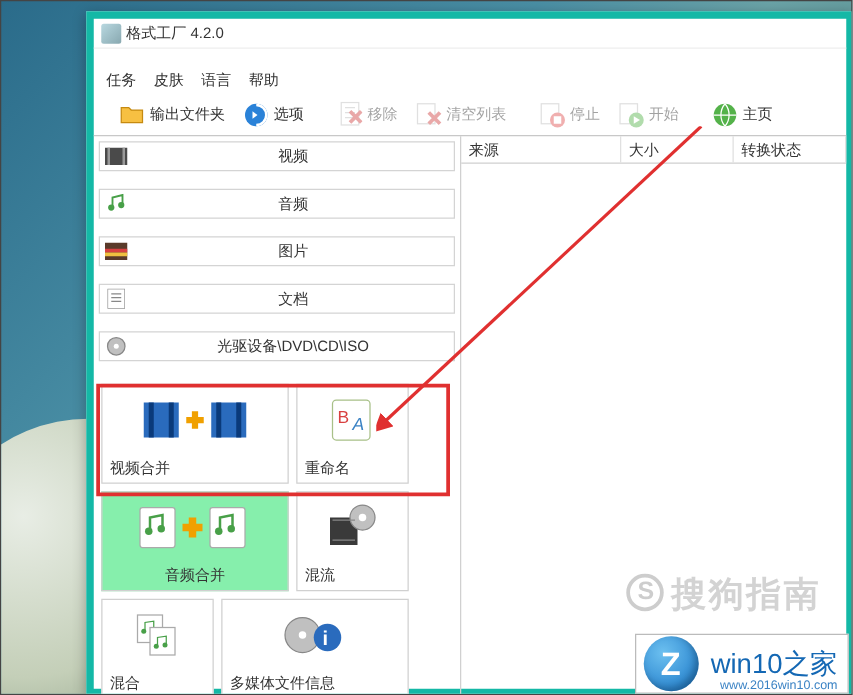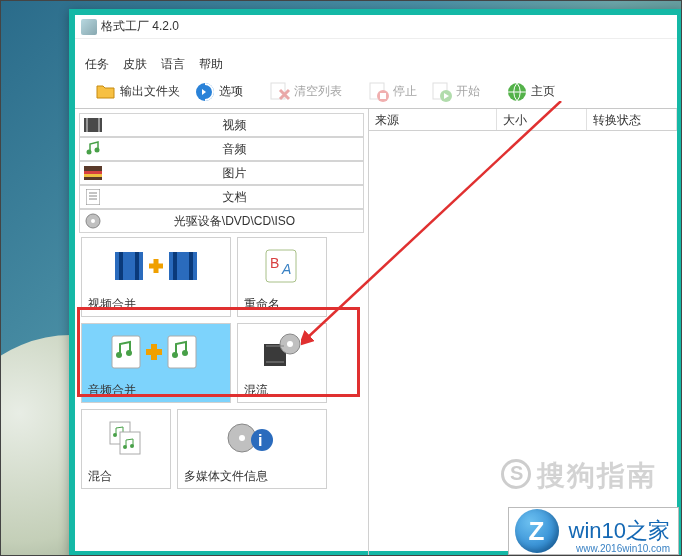--- a/index.html
+++ b/index.html
@@ -19,28 +19,28 @@
   .menubar{height:22px;display:flex;align-items:center;gap:14px;padding:0 10px;font-size:12px;color:#333;margin-top:14px;}
   .menubar span{cursor:default;}
   .toolbar{height:34px;display:flex;align-items:center;padding:0 14px;gap:2px;border-bottom:1px solid #c8c8c8;}
   .tbtn{display:flex;align-items:center;font-size:12px;color:#333;padding:2px 6px;cursor:pointer;}
   .tbtn .ic{width:22px;height:22px;margin-right:3px;display:inline-flex;align-items:center;justify-content:center;}
   .body{display:flex;height:calc(100% - 80px);}
   .leftpane{width:294px;border-right:1px solid #d0d0d0;overflow:hidden;position:relative;padding:4px;}
   .rightpane{flex:1;display:flex;flex-direction:column;}
   .listhead{height:22px;display:flex;font-size:12px;color:#333;border-bottom:1px solid #d0d0d0;}
   .listhead div{padding:3px 6px;border-right:1px solid #e0e0e0;}
-  .catrow{height:24px;display:flex;align-items:center;border:1px solid #d4d4d4;margin-bottom:0;font-size:12px;cursor:pointer;background:#fff;}
+  .catrow{height:24px;display:flex;align-items:center;border:1px solid #d4d4d4;margin-bottom:14px;font-size:12px;cursor:pointer;background:#fff;}
   .catrow .cic{width:22px;height:20px;margin:0 2px;display:flex;align-items:center;justify-content:center;}
   .catrow .clabel{flex:1;text-align:center;color:#333;}
   .toolgrid{display:flex;flex-wrap:wrap;gap:6px;padding:4px 2px;}
   .tool{border:1px solid #d0d0d0;display:flex;flex-direction:column;justify-content:flex-end;cursor:pointer;background:#fff;}
   .tool.big{width:150px;height:80px;}
   .tool.sm{width:90px;height:80px;}
-  .tool.sel{background:#7dd3fc;}
+  .tool.sel{background:#86efac;align-items:center;}
   .tool .ticon{flex:1;display:flex;align-items:center;justify-content:center;}
   .tool .tlabel{font-size:12px;color:#333;padding:3px 6px;text-align:left;}
   .arrow-line{position:absolute;left:300px;top:100px;width:300px;height:260px;pointer-events:none;}
   .redbox{position:absolute;border:3px solid #e03030;pointer-events:none;}
 
   
   .wm1{position:absolute;right:24px;bottom:60px;font-size:28px;font-weight:700;color:rgba(130,130,130,.35);letter-spacing:2px;}
   .wm1 .circ{display:inline-block;width:30px;height:30px;border:3px solid rgba(130,130,130,.4);border-radius:50%;margin-right:6px;vertical-align:-4px;position:relative;}
   .wm1 .circ:after{content:"S";position:absolute;left:6px;top:0;font-size:20px;color:rgba(130,130,130,.4);}
   .wm2{position:absolute;right:2px;bottom:0;height:48px;display:flex;align-items:center;background:#fff;border:1px solid #bbb;}
@@ -87,20 +87,30 @@
             <circle cx="11" cy="11" r="9" fill="#2a82d8"></circle>
             <path d="M11 3a8 8 0 0 1 0 16" fill="none" stroke="#fff" stroke-width="2"></path>
             <path d="M8 8l4 3-4 3" fill="#fff"></path>
           </svg>
       </span>
       <span>选项</span>
     </div>
     <div style="width:10px"></div>
     <div class="tbtn" style="opacity:.45">
       <span class="ic">
+        <svg width="20" height="22">
+            <rect x="3" y="1" width="14" height="18" fill="#fff" stroke="#bbb"></rect>
+            <path d="M6 5h8M6 9h8M6 13h8" stroke="#bbb"></path>
+            <path d="M10 8l9 9M19 8l-9 9" stroke="#d04040" stroke-width="3"></path>
+          </svg>
+      </span>
+      <span>移除</span>
+    </div>
+    <div class="tbtn" style="opacity:.45">
+      <span class="ic">
         <svg width="22" height="22">
             <rect x="2" y="2" width="14" height="16" fill="#fff" stroke="#bbb"></rect>
             <path d="M11 9l9 9M20 9l-9 9" stroke="#d04040" stroke-width="3"></path>
           </svg>
       </span>
       <span>清空列表</span>
     </div>
     <div style="width:10px"></div>
     <div class="tbtn" style="opacity:.45">
       <span class="ic">

